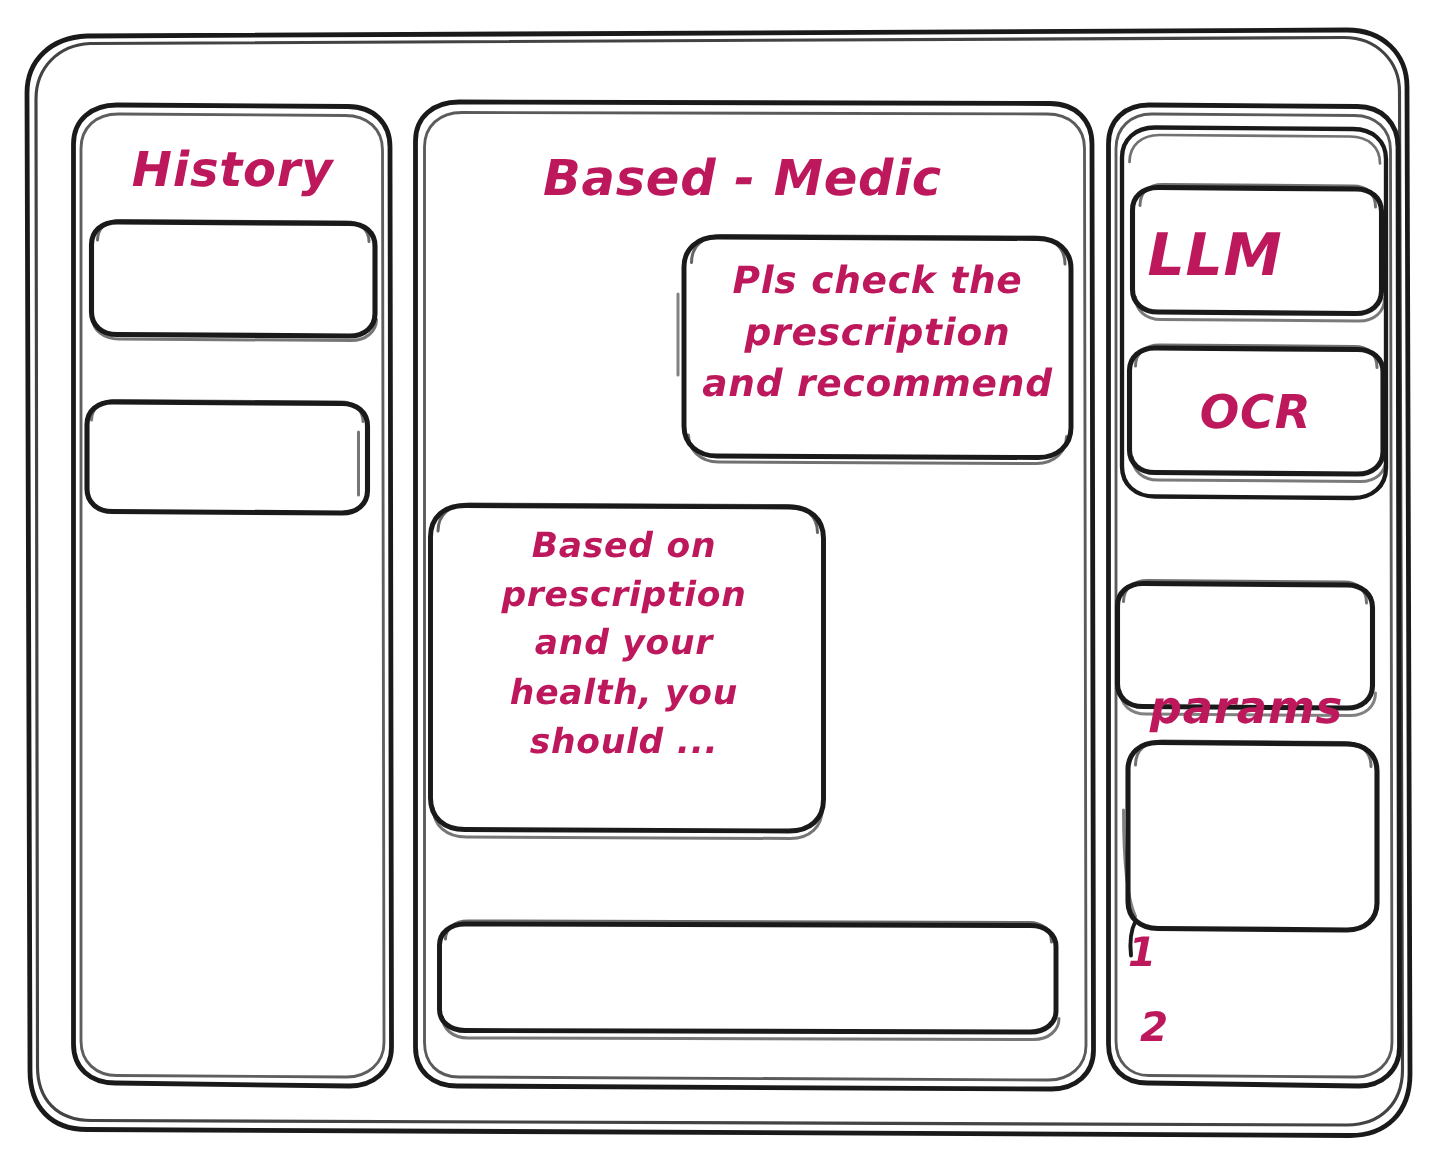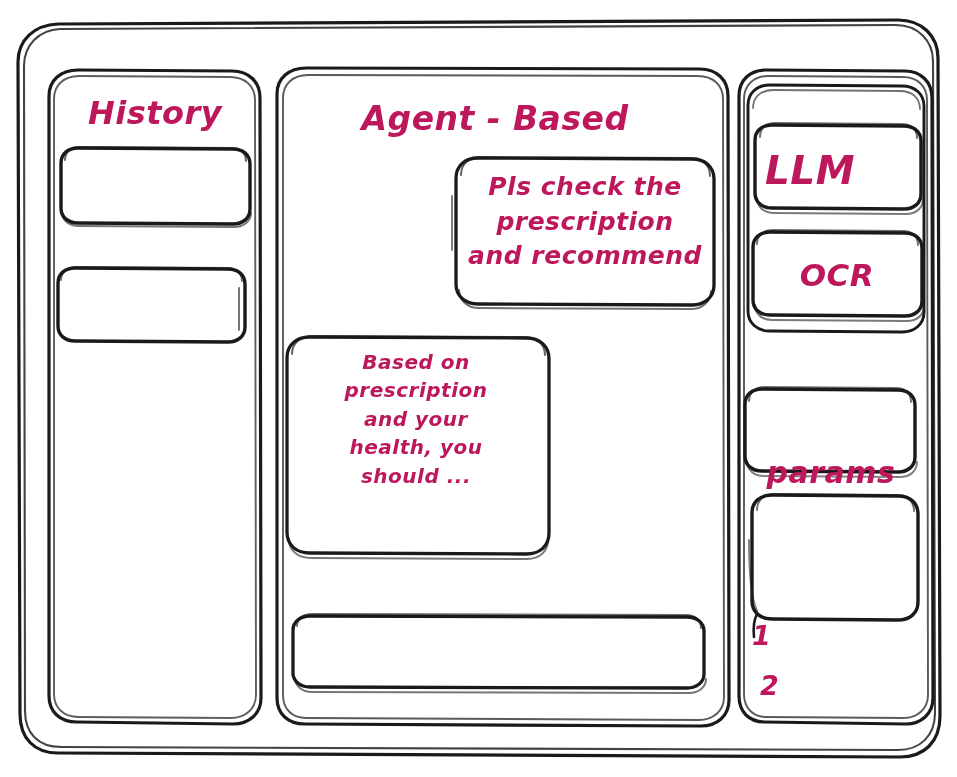--- a/index.html
+++ b/index.html
@@ -61,21 +61,21 @@
   #panel-title-agent {
     left: 300px; top: 98px; width: 390px;
     font-size: 33px;
   }
   #bubble-user-text {
     left: 462px; top: 170px; width: 246px;
     font-size: 25px; line-height: 1.38;
   }
   #bubble-agent-text {
     left: 296px; top: 348px; width: 240px;
-    font-size: 20px; line-height: 1.42;
+    font-size: 23px; line-height: 1.42;
   }
   #tool-llm-label {
     left: 733px; top: 146px; width: 154px;
     font-size: 39px;
   }
   #tool-ocr-label {
     left: 756px; top: 255px; width: 162px;
     font-size: 31px;
     font-style: italic;
   }
@@ -159,21 +159,21 @@
     <path d="M757 614 C754 620 753 628 754 637" stroke-width="2.6"></path>
 
   </svg>
 
   <div class="zone" style="left:49px;top:68px;width:214px;height:658px;"></div>
   <div class="txt hand" id="panel-title-history">History</div>
   <div class="zone" style="left:59px;top:146px;width:194px;height:82px;"></div>
   <div class="zone" style="left:56px;top:266px;width:192px;height:78px;"></div>
 
   <div class="zone" style="left:277px;top:68px;width:453px;height:658px;"></div>
-  <div class="txt hand" id="panel-title-agent">Agent - Based</div>
+  <div class="txt hand" id="panel-title-agent">Based - Medic</div>
 
   <div class="zone" style="left:454px;top:156px;width:262px;height:152px;"></div>
   <div class="txt hand" id="bubble-user-text">Pls check the
 prescription
 and recommend</div>
 
   <div class="zone" style="left:285px;top:335px;width:266px;height:222px;"></div>
   <div class="txt hand" id="bubble-agent-text">Based on
 prescription
 and your

